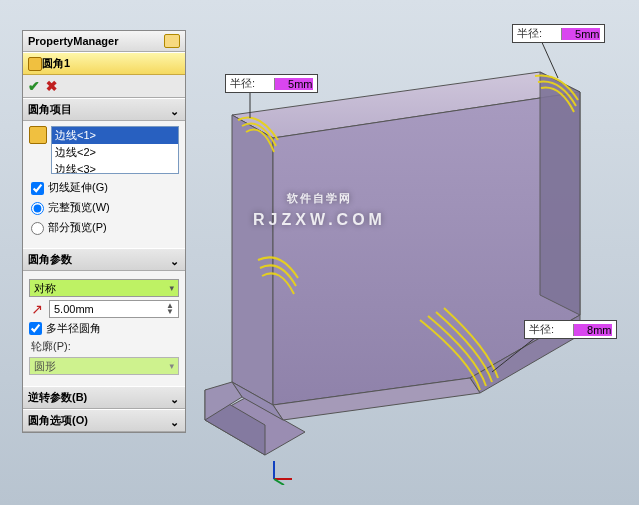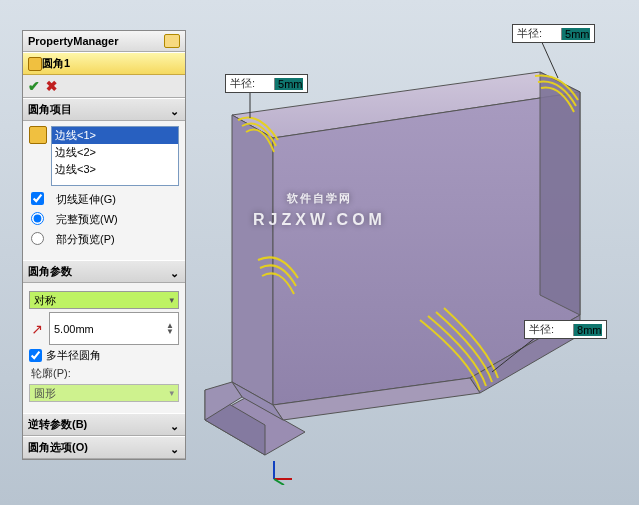--- a/index.html
+++ b/index.html
@@ -15,36 +15,36 @@
 .feat-icon{width:14px;height:14px;background:#f0c040;border:1px solid #a07000;border-radius:2px}
 .okx{padding:3px 5px;display:flex;gap:6px;background:#e8e8e8;border-bottom:1px solid #aaa}
 .ok{color:#2a8f2a;font-size:14px;font-weight:bold}
 .xx{color:#c02020;font-size:14px;font-weight:bold}
 .section{border-top:1px solid #fff}
 .sec-head{background:linear-gradient(#e8e8e8,#d4d4d4);border-bottom:1px solid #aaa;padding:3px 5px;display:flex;align-items:center;justify-content:space-between;font-weight:bold}
 .chev{width:10px;height:10px;display:inline-block}
 .sec-body{background:#f4f4f4;padding:5px 6px 8px}
 .edgerow{display:flex;gap:4px;align-items:flex-start}
 .edge-icon{width:18px;height:18px;background:#f0c040;border:1px solid #a07000;border-radius:2px;flex-shrink:0}
-.edgelist{flex:1;border:1px solid #7a9ac0;background:#fff;height:60px;overflow:auto}
+.edgelist{flex:1;border:1px solid #7a9ac0;background:#fff;height:48px;overflow:auto}
 .edgelist div{padding:1px 3px}
 .edgelist .sel{background:#2860c0;color:#fff}
 .opts{margin:6px 0 0 2px}
-.opts label{display:flex;align-items:flex-start;gap:12px;margin:5px 0}
+.opts label{display:flex;align-items:flex-end;gap:4px;margin:5px 0}
 .opts input{margin:0}
 .paramrow{display:flex;align-items:center;gap:4px;margin:3px 0}
 .combo{flex:1;height:18px;border:1px solid #999;background:#bef264;padding:0 4px;display:flex;align-items:center;justify-content:space-between}
 .combo .dd{font-size:9px;color:#555}
 .rad-icon{color:#c02020;font-size:14px;width:16px;text-align:center}
-.spin{flex:1;height:33px;border:1px solid #999;background:#fff;padding:0 4px;display:flex;align-items:center;justify-content:space-between}
+.spin{flex:1;height:18px;border:1px solid #999;background:#fff;padding:0 4px;display:flex;align-items:center;justify-content:space-between}
 .spin .stepb{display:flex;flex-direction:column;line-height:6px;font-size:8px;color:#555}
 .lbl{margin:0 0 2px 2px;color:#333}
 .callout{position:absolute;background:#fff;border:1px solid #444;padding:1px 4px;font-size:10px;display:flex;align-items:center;gap:19px}
 .callout .k{color:#333}
-.callout .v{background:#0f766e;border-left:1px solid #888;padding-left:3px}
+.callout .v{background:#d946ef;border-left:1px solid #888;padding-left:13px}
 .triad{position:absolute;left:268px;bottom:20px;width:28px;height:28px}
 svg.model{position:absolute;inset:0;width:100%;height:100%}
 </style>
 </head>
 <body>
 
 <div class="viewport">
   <svg class="model" viewBox="0 0 639 505">
 
     <defs>

